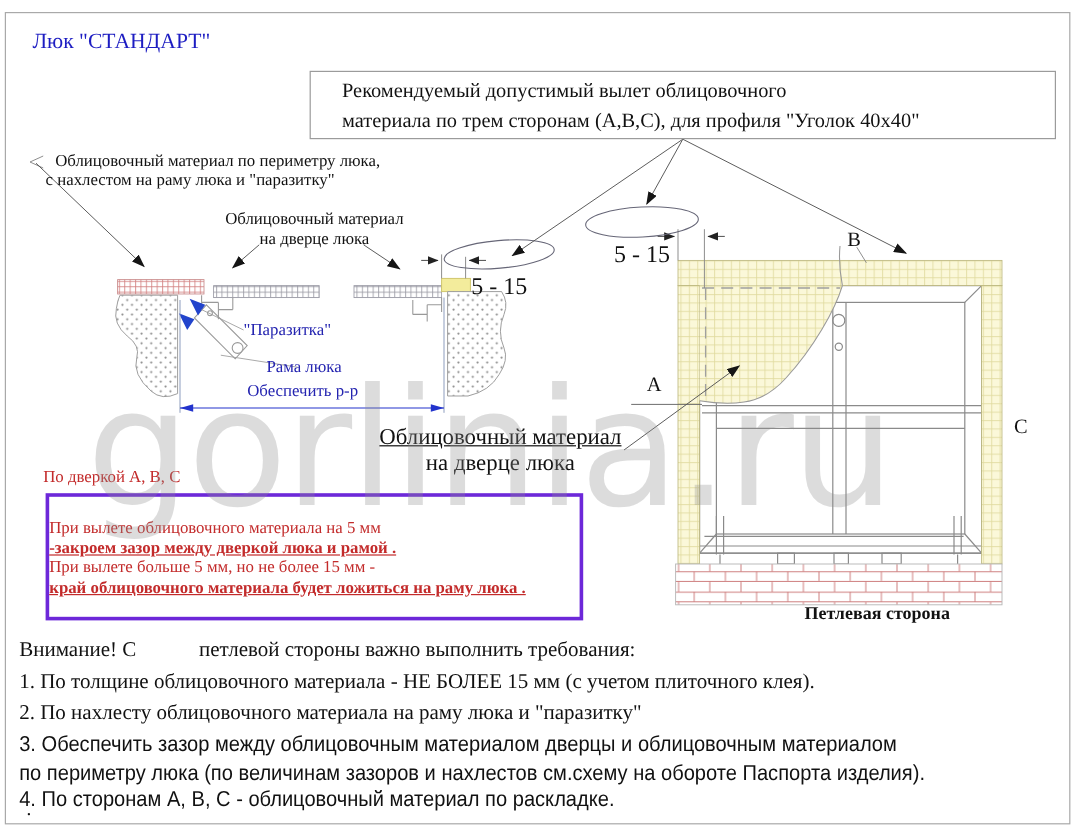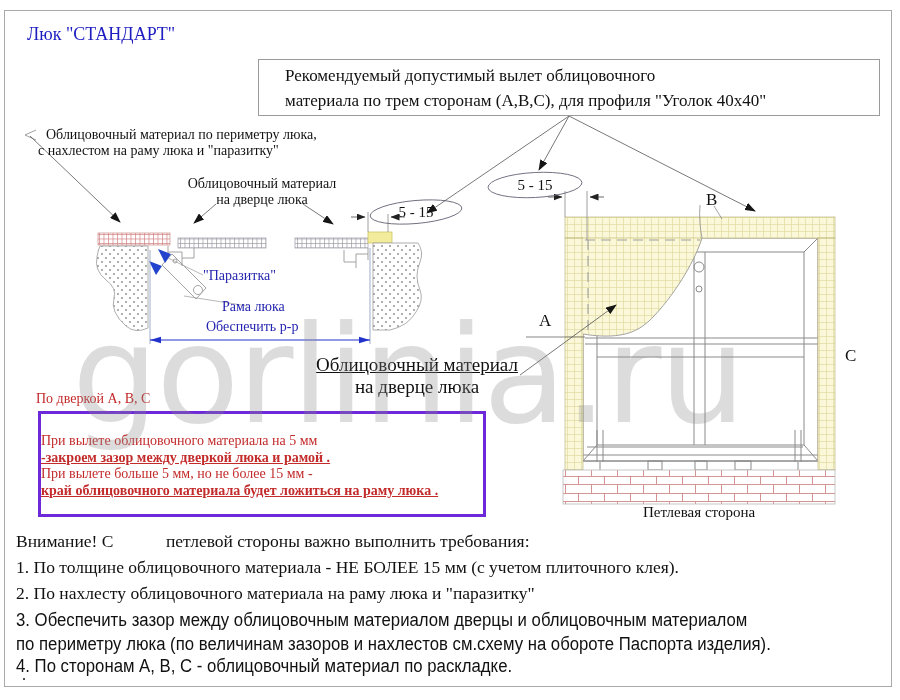--- a/index.html
+++ b/index.html
@@ -12,34 +12,34 @@
   .center{text-align:center;white-space:normal;}
   #title{left:27px;top:24px;font-size:18px;color:#1d1dc2;}
   #callout{position:absolute;left:258px;top:59px;width:620px;height:55px;border:1px solid #9b9b9b;z-index:20;}
   #callout .in{padding:3px 0 0 26px;font-size:17px;line-height:25px;}
   #lbl-perim{left:38px;top:127px;font-size:14px;line-height:15.5px;white-space:normal;width:330px;}
   #lbl-perim .i1{padding-left:8px;}
   #lbl-door-sm{left:162px;top:176px;width:200px;font-size:14px;line-height:15.5px;}
   #lbl-paraz{left:203px;top:268px;font-size:14px;}
   #lbl-rama{left:222px;top:299px;font-size:14px;}
   #lbl-posad{left:206px;top:319px;font-size:14px;}
-  .dim-txt{font-size:15px;width:52px;text-align:center;}
+  .dim-txt{font-size:20px;width:52px;text-align:center;margin-top:24px;}
   #dim1{left:390px;top:204px;}
   #dim2{left:509px;top:177px;}
   #lbl-door-big{left:298px;top:354px;width:238px;font-size:19px;line-height:22px;}
   #lbl-door-big .u{text-decoration:underline;}
   #red-head{left:36px;top:391px;font-size:14px;}
   #red-box{position:absolute;left:38px;top:411px;width:448px;height:106px;border:3px solid #6d28d9;
            z-index:20;font-size:14px;line-height:16.5px;color:#c32b2b;text-align:left;padding-top:19px;box-sizing:border-box;}
   #red-box .u{text-decoration:underline;font-weight:bold;}
   .sideL{font-size:17px;}
   #side-a{left:539px;top:311px;}
   #side-b{left:706px;top:190px;}
   #side-c{left:845px;top:346px;}
-  #lbl-hinge{left:563px;top:504px;width:272px;font-size:15px;}
+  #lbl-hinge{left:595px;top:504px;width:272px;font-size:15px;font-weight:bold;}
   .req{left:16px;font-size:17.5px;}
   .req .u{margin-left:48px;}
   .cond{left:16px;font-family:"Liberation Sans",sans-serif;font-size:18px;transform:scaleX(.93);
         transform-origin:0 0;}
   #wm{position:absolute;left:56px;top:296px;z-index:40;font-family:"DejaVu Sans",sans-serif;
       font-size:136px;color:#8f8f8f;opacity:.30;letter-spacing:-2px;pointer-events:none;margin-left:16px;}
   svg{position:absolute;left:0;top:0;z-index:10;}
 </style>
 </head>
 <body>

